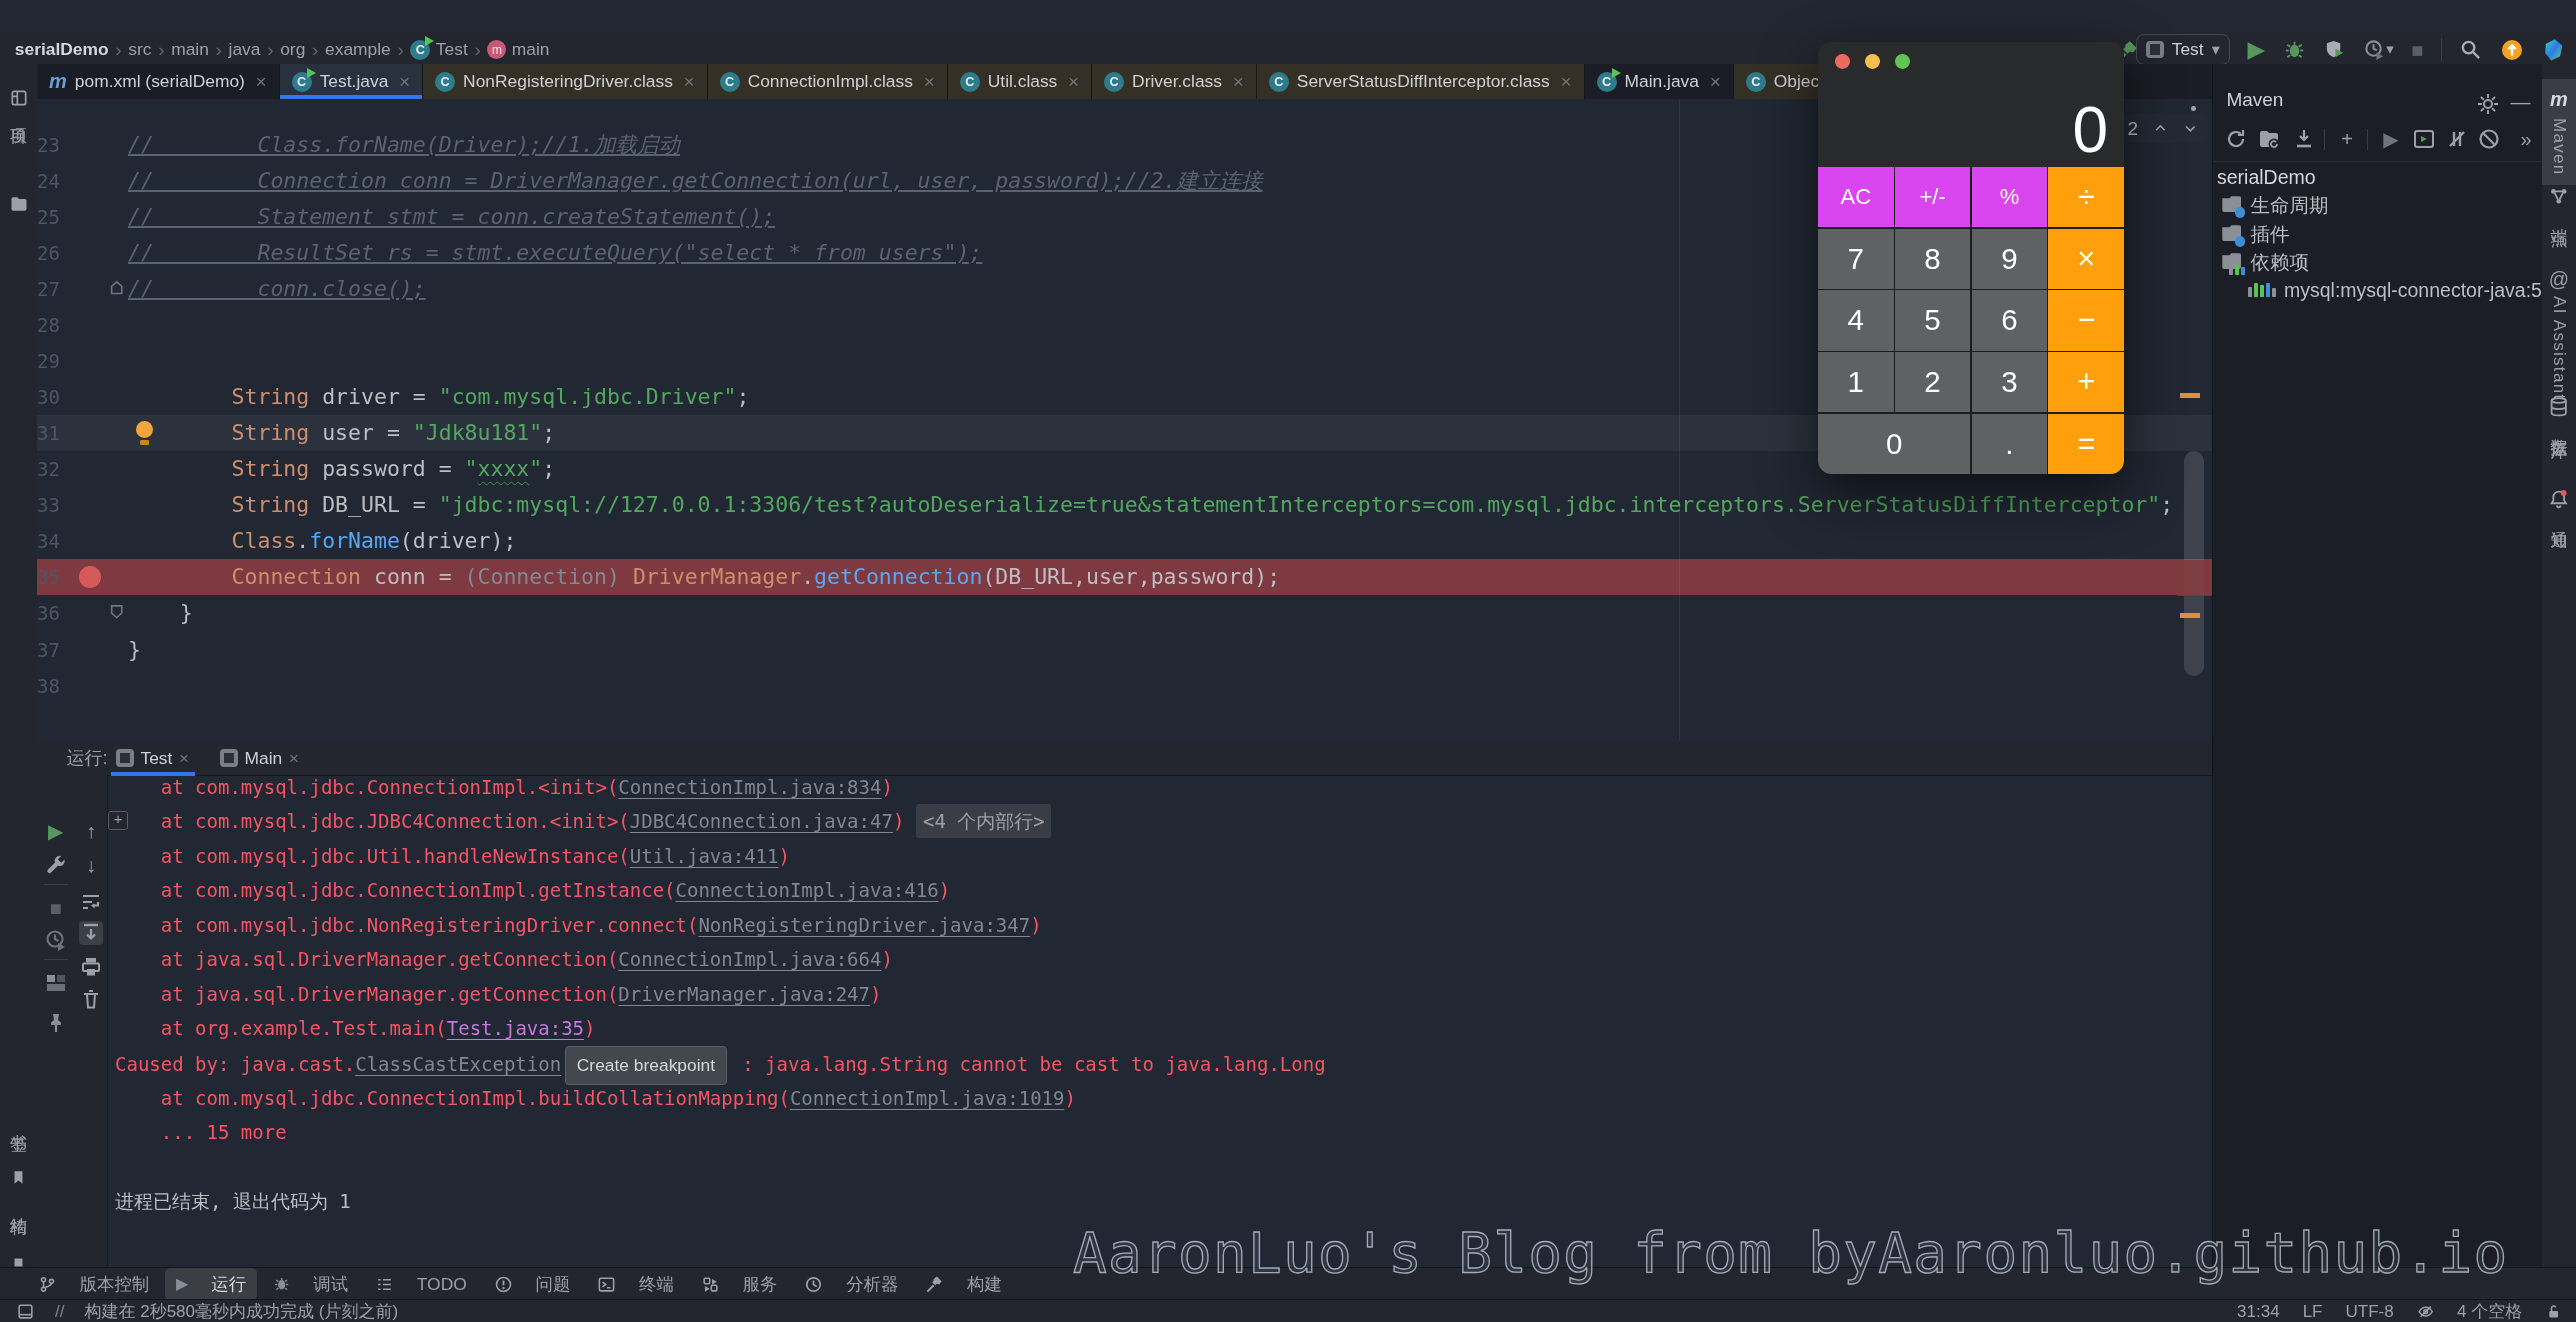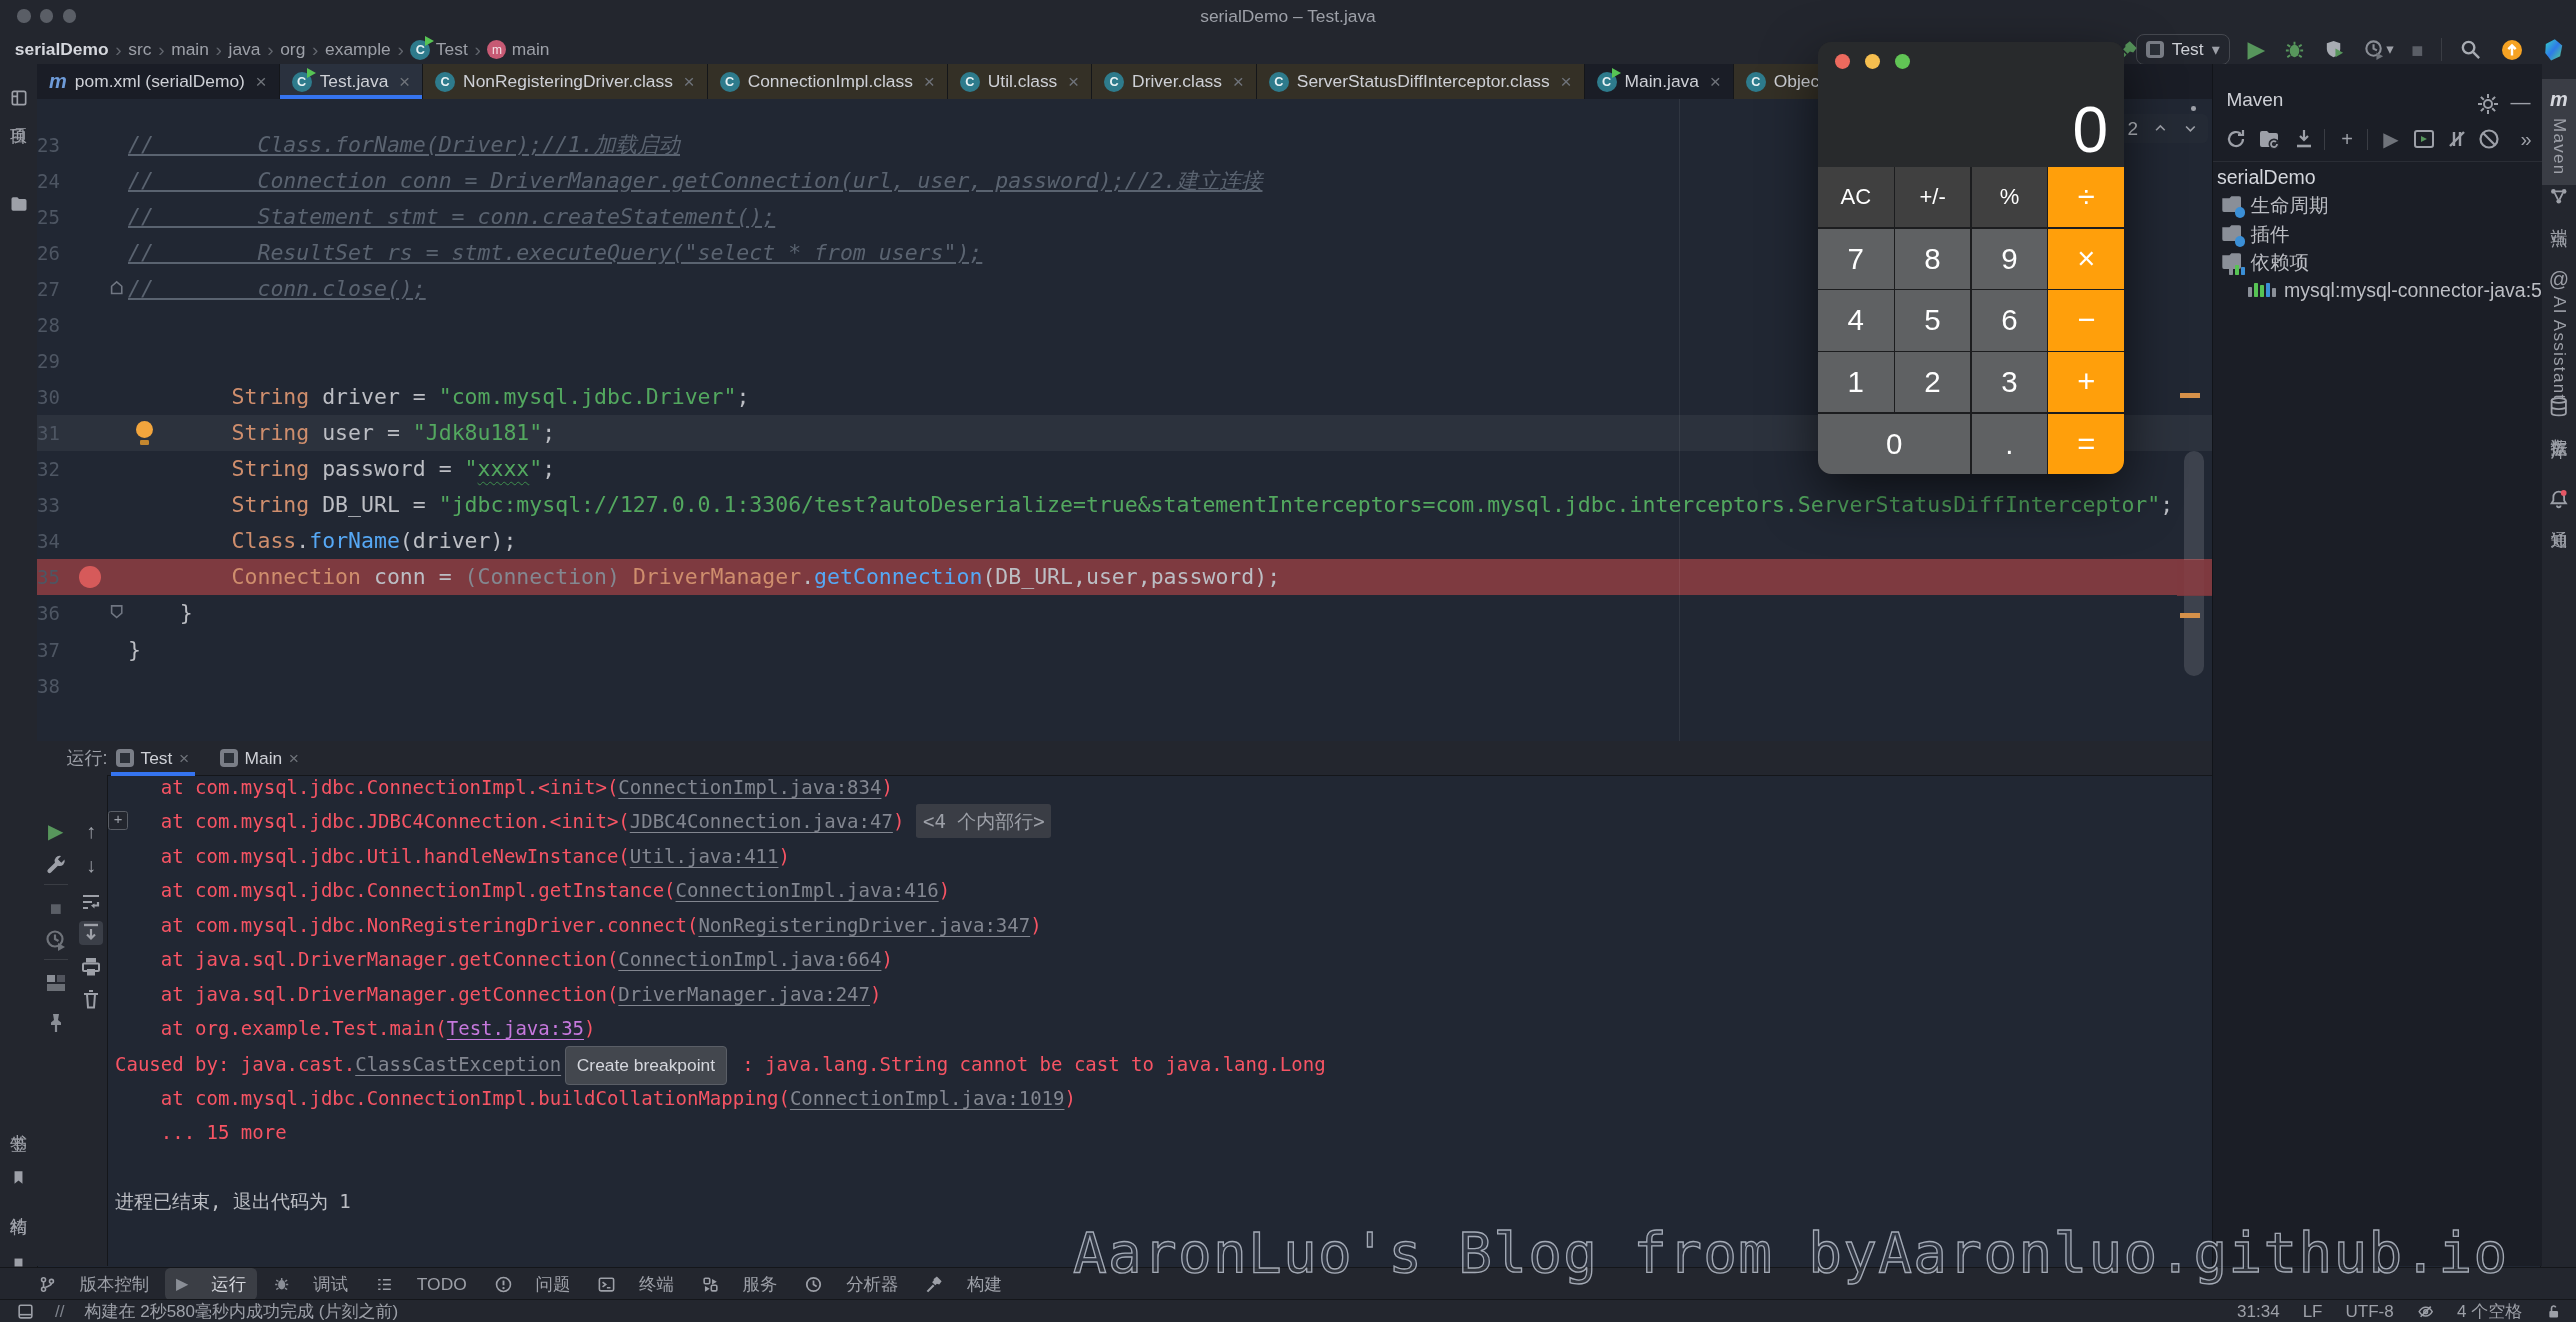--- a/index.html
+++ b/index.html
@@ -138,41 +138,35 @@
   
   #calc{left:1818px;top:42px;width:306px;height:432px;border-radius:13.4px;overflow:hidden;z-index:60;
         box-shadow:0 20px 54px rgba(0,0,0,0.6);background:#272829;}
   #calc-top{position:absolute;left:0;top:0;right:0;height:125px;background:#282A2C;}
   .ctl{position:absolute;top:12px;width:14.8px;height:14.8px;border-radius:50%;}
   #calc-display{position:absolute;right:16px;bottom:0px;font-size:64px;font-weight:200;color:#FFFFFF;
                 font-family:"Liberation Sans",sans-serif;}
   #calc-grid{position:absolute;left:0;top:125px;right:0;bottom:0;display:grid;
              grid-template-columns:repeat(4,1fr);grid-auto-rows:1fr;gap:1.3px;background:#1C1D1F;}
   .cbtn{display:flex;align-items:center;justify-content:center;color:#FFFFFF;}
-  .cbtn.fn{background:#404040;font-size:22px;}
+  .cbtn.fn{background:#d946ef;font-size:22px;}
   .cbtn.dg{background:#5F6163;font-size:29.5px;font-weight:300;}
   .cbtn.op{background:#FF9F0B;font-size:31px;}
   .cbtn.wide{grid-column:span 2;}
 
   
   #watermark{left:1073px;top:1220px;z-index:70;pointer-events:none;white-space:nowrap;
              font-family:"DejaVu Sans Mono",monospace;font-size:56px;letter-spacing:1.3px;
              color:rgba(220,226,236,0.08);-webkit-text-stroke:1.3px rgba(205,212,224,0.75);}
 </style>
 </head>
 <body>
 
 <div id="app">
 
-  <div id="titlebar" class="abs">
-    <span class="tl" style="left:17.4px"></span>
-    <span class="tl" style="left:40px"></span>
-    <span class="tl" style="left:63px"></span>
-    <div id="wtitle">serialDemo – Test.java</div>
-  </div>
 
   <div id="navrow" class="abs">
     <div id="breadcrumbs">
         <span class="crumb first">
           <span>serialDemo</span>
         </span>
         <span class="crumb-sep">›</span>
         <span class="crumb">
           <span>src</span>
         </span>

